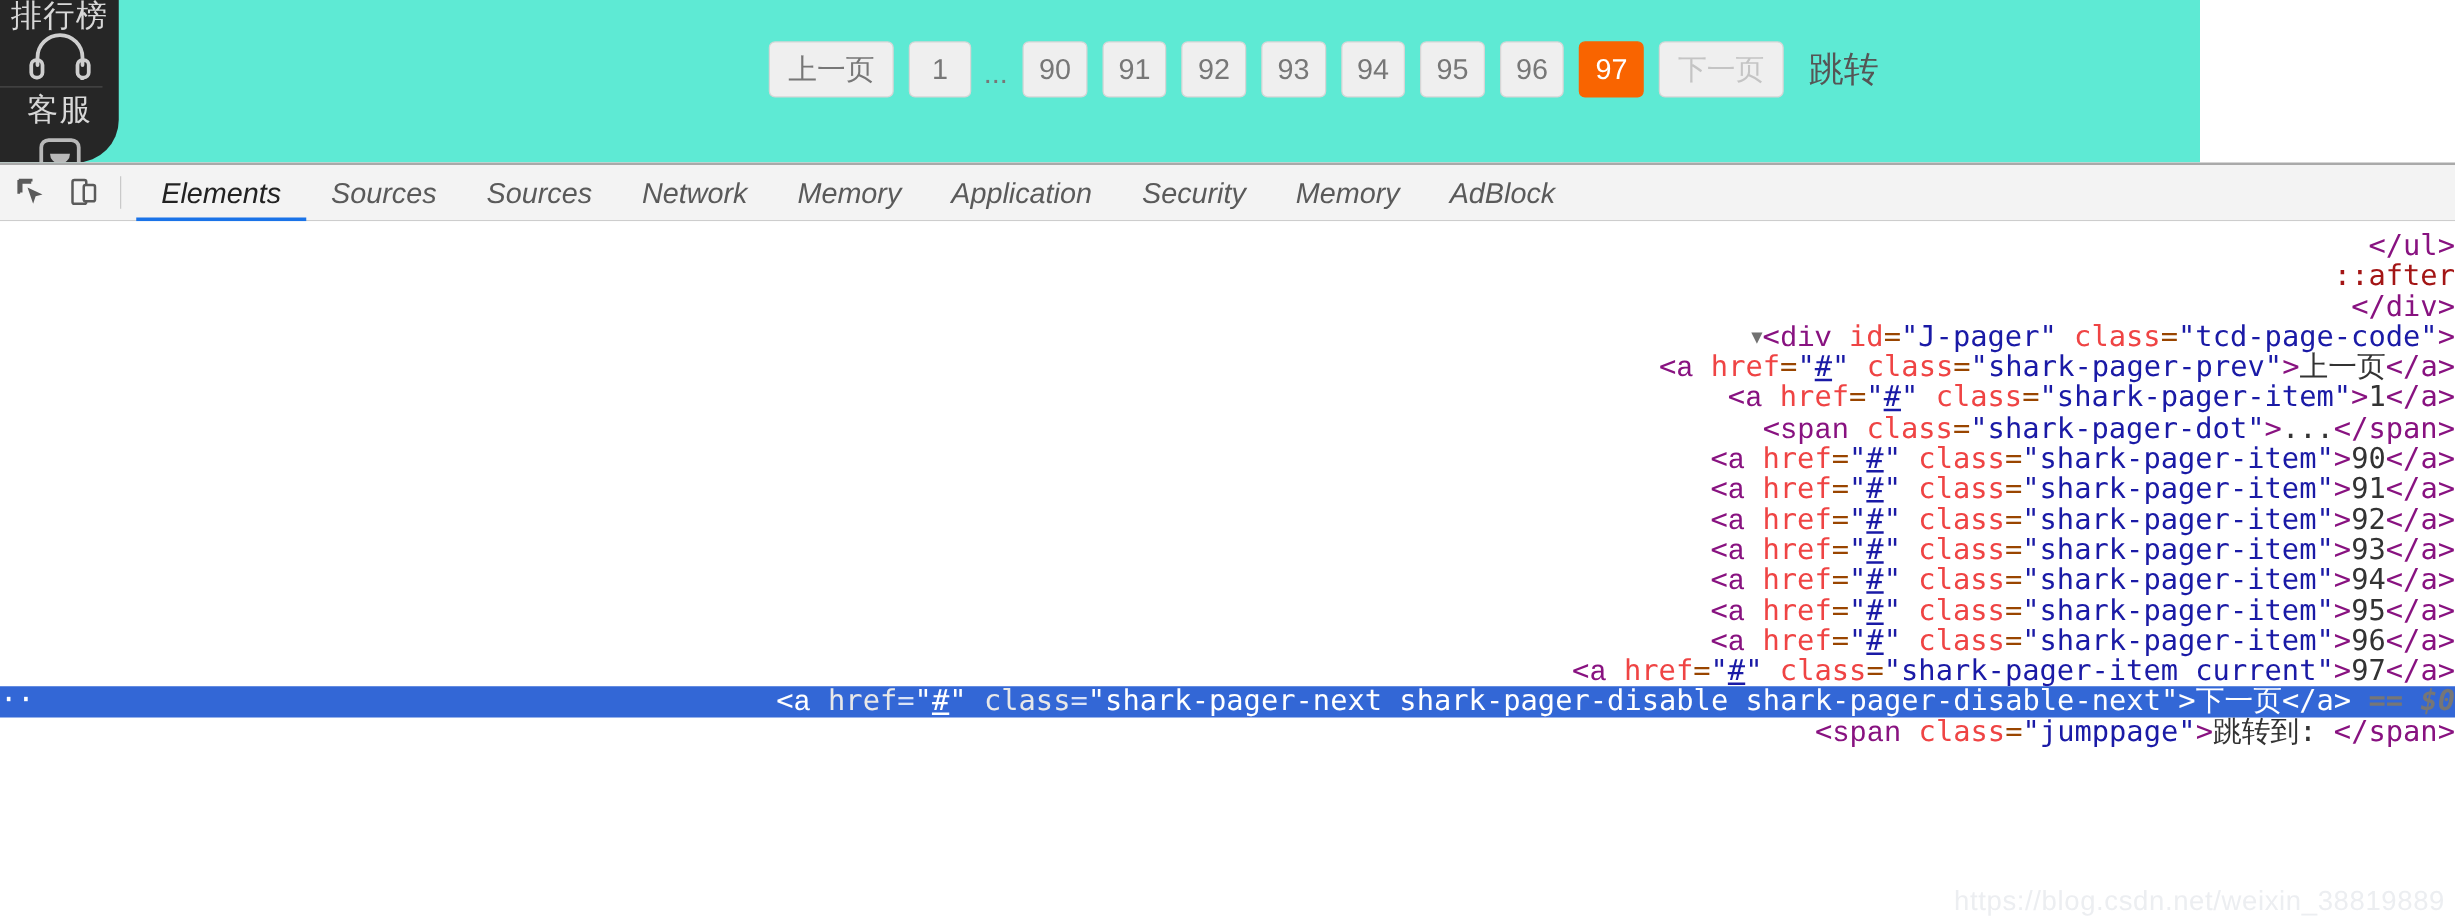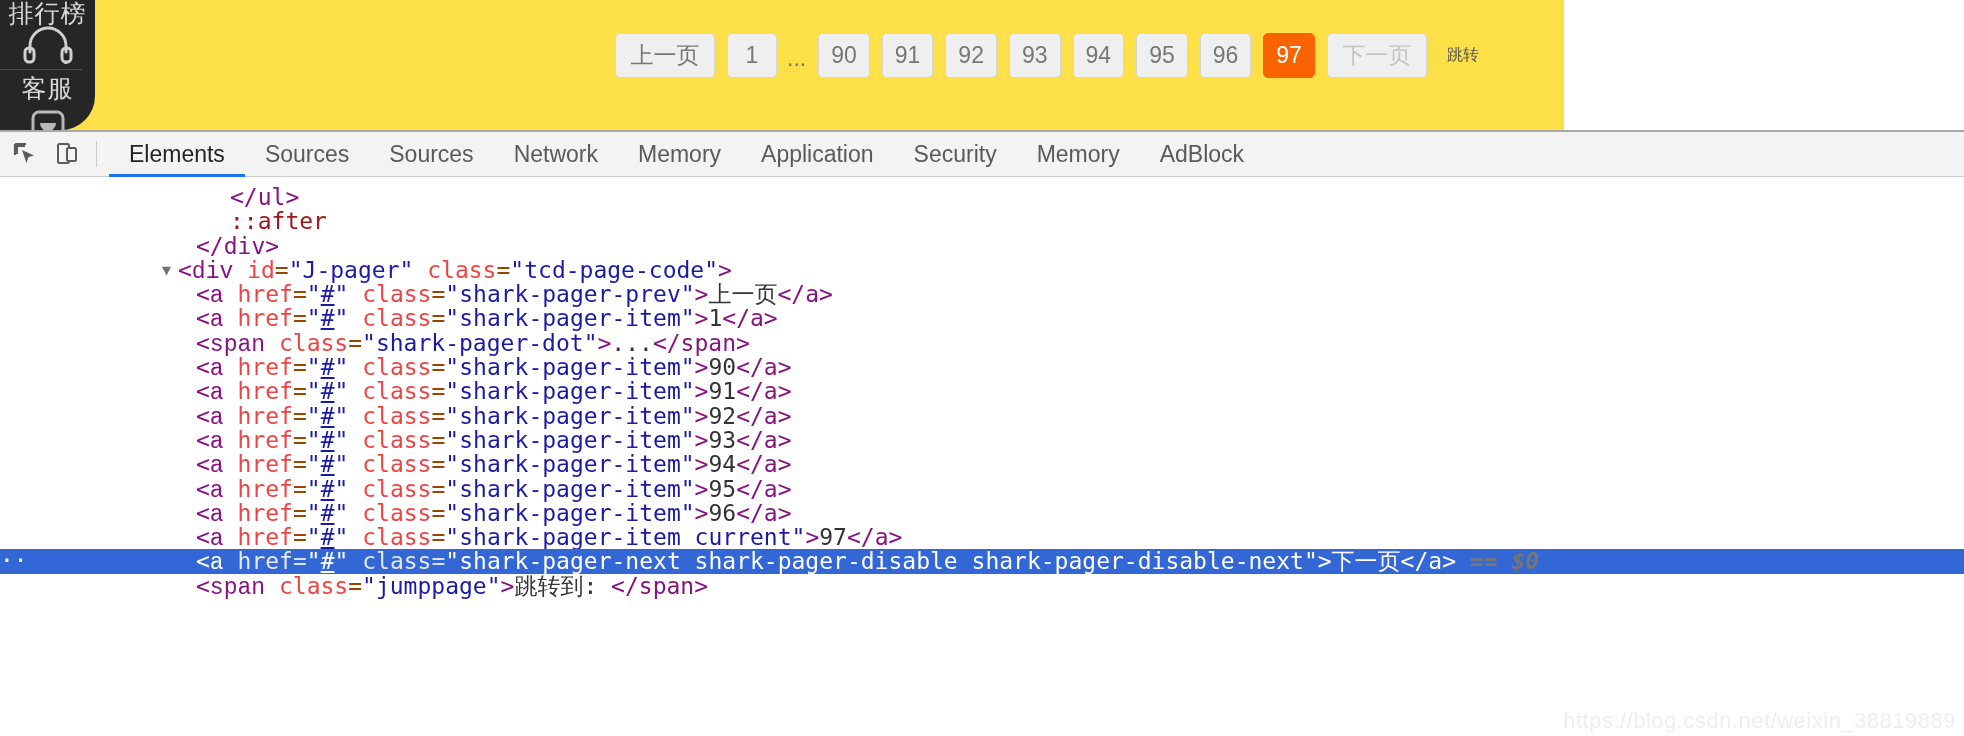--- a/index.html
+++ b/index.html
@@ -8,22 +8,22 @@
     width: 1964px; height: 736px;
     overflow: hidden;
     background: #ffffff;
     font-family: "Liberation Sans", sans-serif;
   }
 
   #root { position: relative; width: 1964px; height: 736px; }
 
   
   .page-region {
-    position: absolute; left: 0; top: 0; width: 1564px; height: 130px;
-    background: #fde047;
+    position: absolute; left: 0; top: 0; width: 1760px; height: 130px;
+    background: #5eead4;
     overflow: hidden;
   }
 
   
   .side-widget {
     position: absolute; left: 0; top: 0; width: 95px; height: 130px;
     background: #262626;
     border-radius: 0 0 34px 0;
     color: #d4d4d4;
     overflow: hidden;
@@ -87,37 +87,37 @@
     color: #777777;
     font-size: 23px;
     margin-right: 12px;
     margin-left: -2px;
     align-self: flex-end;
     padding-bottom: 6px;
     user-select: none;
   }
   .pg-jump {
     color: #555555;
-    font-size: 16px;
+    font-size: 28px;
     margin-left: 8px;
     white-space: nowrap;
   }
 
   
   .devtools {
     position: absolute; left: 0; top: 130px; width: 1964px; height: 606px;
     background: #ffffff;
     border-top: 2px solid #a9a9a9;
   }
   .dt-toolbar {
     position: relative;
     height: 45px;
     background: #f3f3f3;
     border-bottom: 1px solid #cdcdcd;
-    display: flex; align-items: center;
+    display: flex; align-items: center; font-style: italic;
   }
   .dt-icon-btn {
     width: 34px; height: 34px;
     margin-left: 8px;
     display: flex; align-items: center; justify-content: center;
     cursor: pointer;
     border-radius: 3px;
   }
   .dt-sep {
     width: 1px; height: 26px; background: #c9c9c9; margin: 0 12px 0 12px;
@@ -150,20 +150,21 @@
     padding-top: 8px;
     height: 560px;
     overflow: hidden;
     white-space: pre;
   }
   .dom-line {
     position: relative;
     height: 24.3px;
     padding-left: 12px;
     white-space: pre;
+    text-align: right;
   }
   .dom-line .ind { display: inline-block; }
   .dom-line.selected {
     background: #3367d6;
   }
   .dom-line.selected .tk-tag,
   .dom-line.selected .tk-attr,
   .dom-line.selected .tk-val,
   .dom-line.selected .tk-txt,
   .dom-line.selected .tk-punct,

